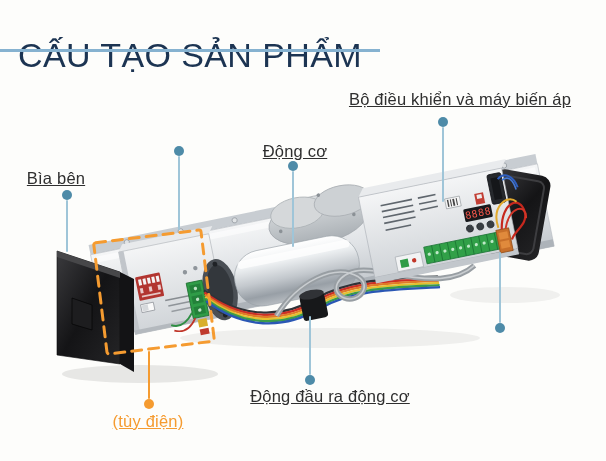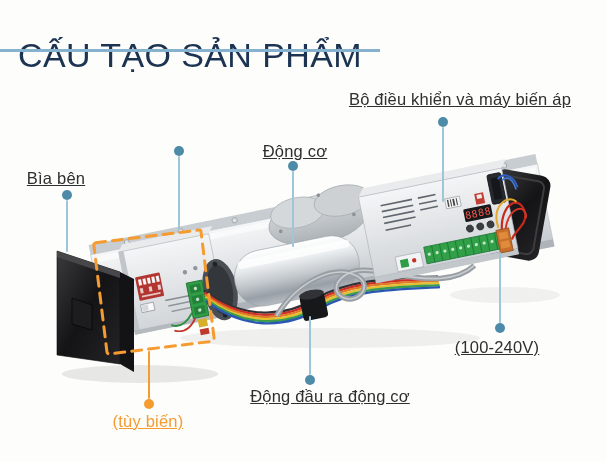--- a/index.html
+++ b/index.html
@@ -277,26 +277,25 @@
   <div class="callout-dot" style="left:288px;top:161px;"></div>
   <div class="callout-line" style="left:292px;top:171px;height:76px;"></div>
 
   <div class="callout-label" style="left:330px;top:89px;width:260px;">Bộ điều khiển và máy biến áp</div>
   <div class="callout-dot" style="left:438px;top:117px;"></div>
   <div class="callout-line" style="left:442px;top:127px;height:75px;"></div>
 
   <div class="callout-line" style="left:499px;top:252px;height:71px;"></div>
   <div class="callout-dot" style="left:495px;top:323px;"></div>
   <div class="callout-label two-line" style="left:397px;top:336px;width:200px;line-height:22px;">
-    <span>(100-240V)</span>
   </div>
 
   <div class="callout-line" style="left:309px;top:316px;height:59px;"></div>
   <div class="callout-dot" style="left:305px;top:375px;"></div>
   <div class="callout-label" style="left:230px;top:386px;width:200px;">Động đầu ra động cơ</div>
 
   <div class="callout-line orange" style="left:148px;top:351px;height:48px;"></div>
   <div class="callout-dot orange" style="left:144px;top:399px;"></div>
   <div class="callout-label orange two-line" style="left:68px;top:411px;width:160px;">
-    <span>(tùy biến)</span>
+    <span>(tùy điện)</span>
   </div>
 
 </div>
 
 </body></html>

